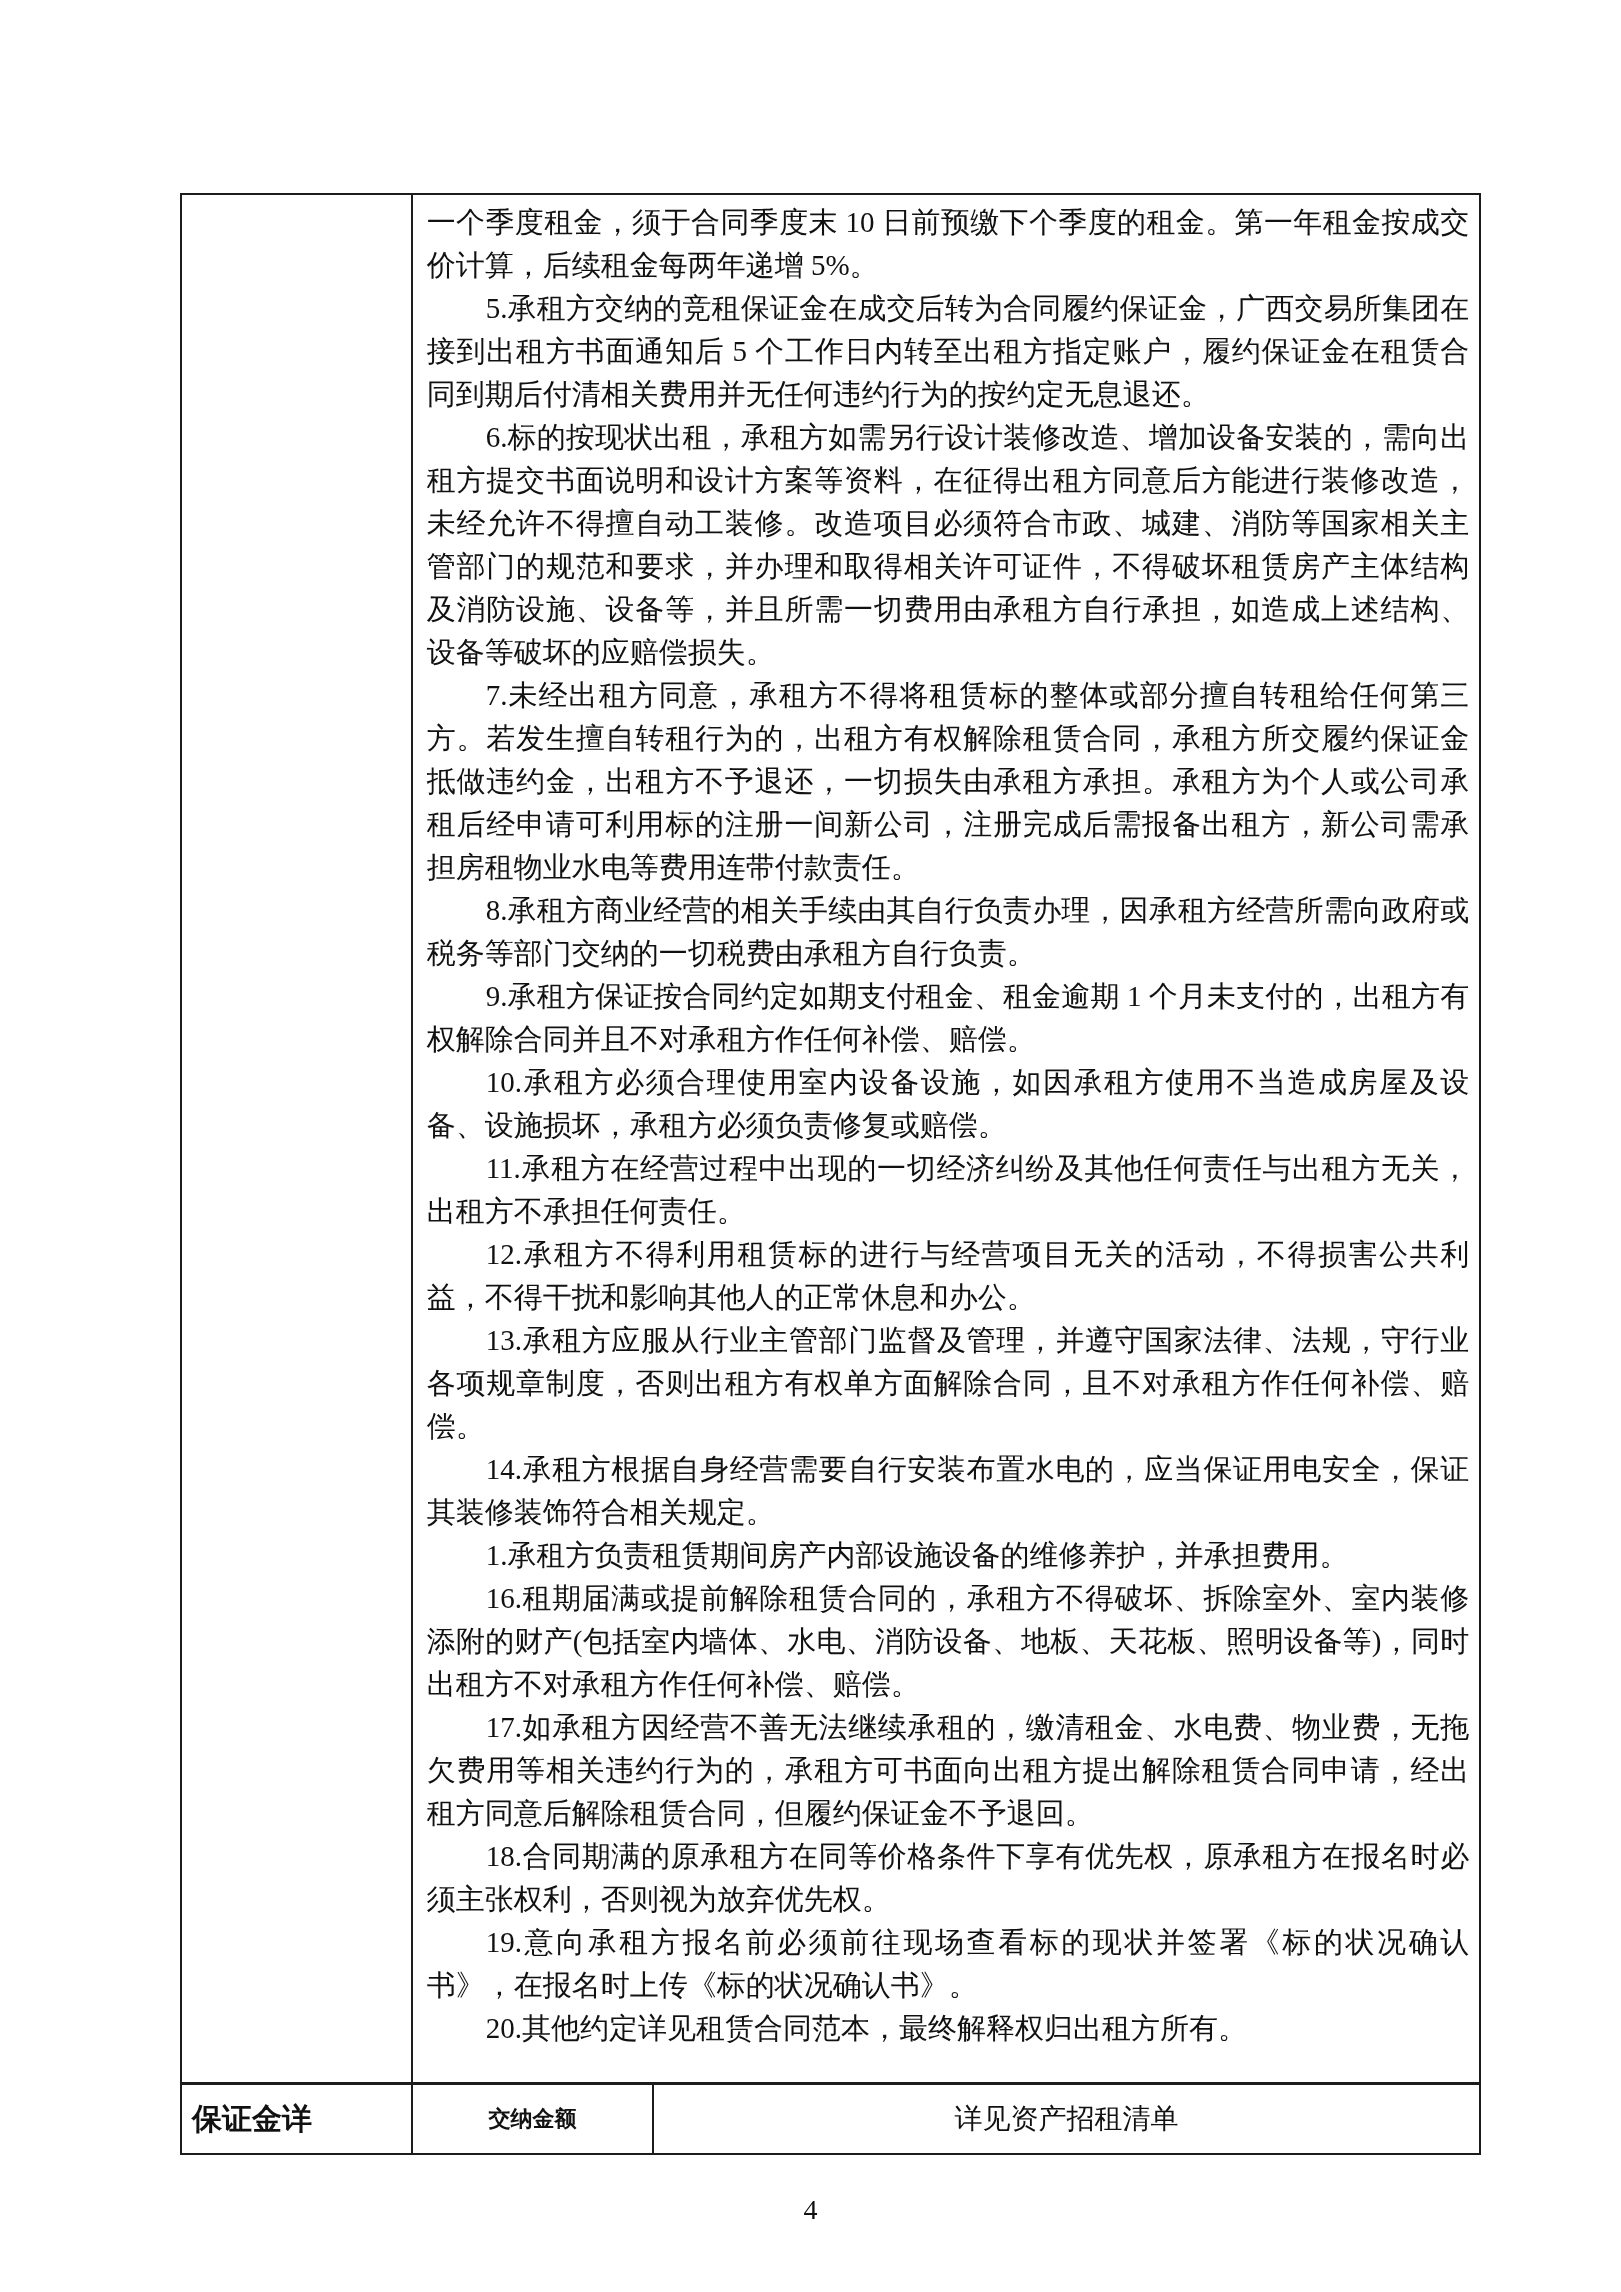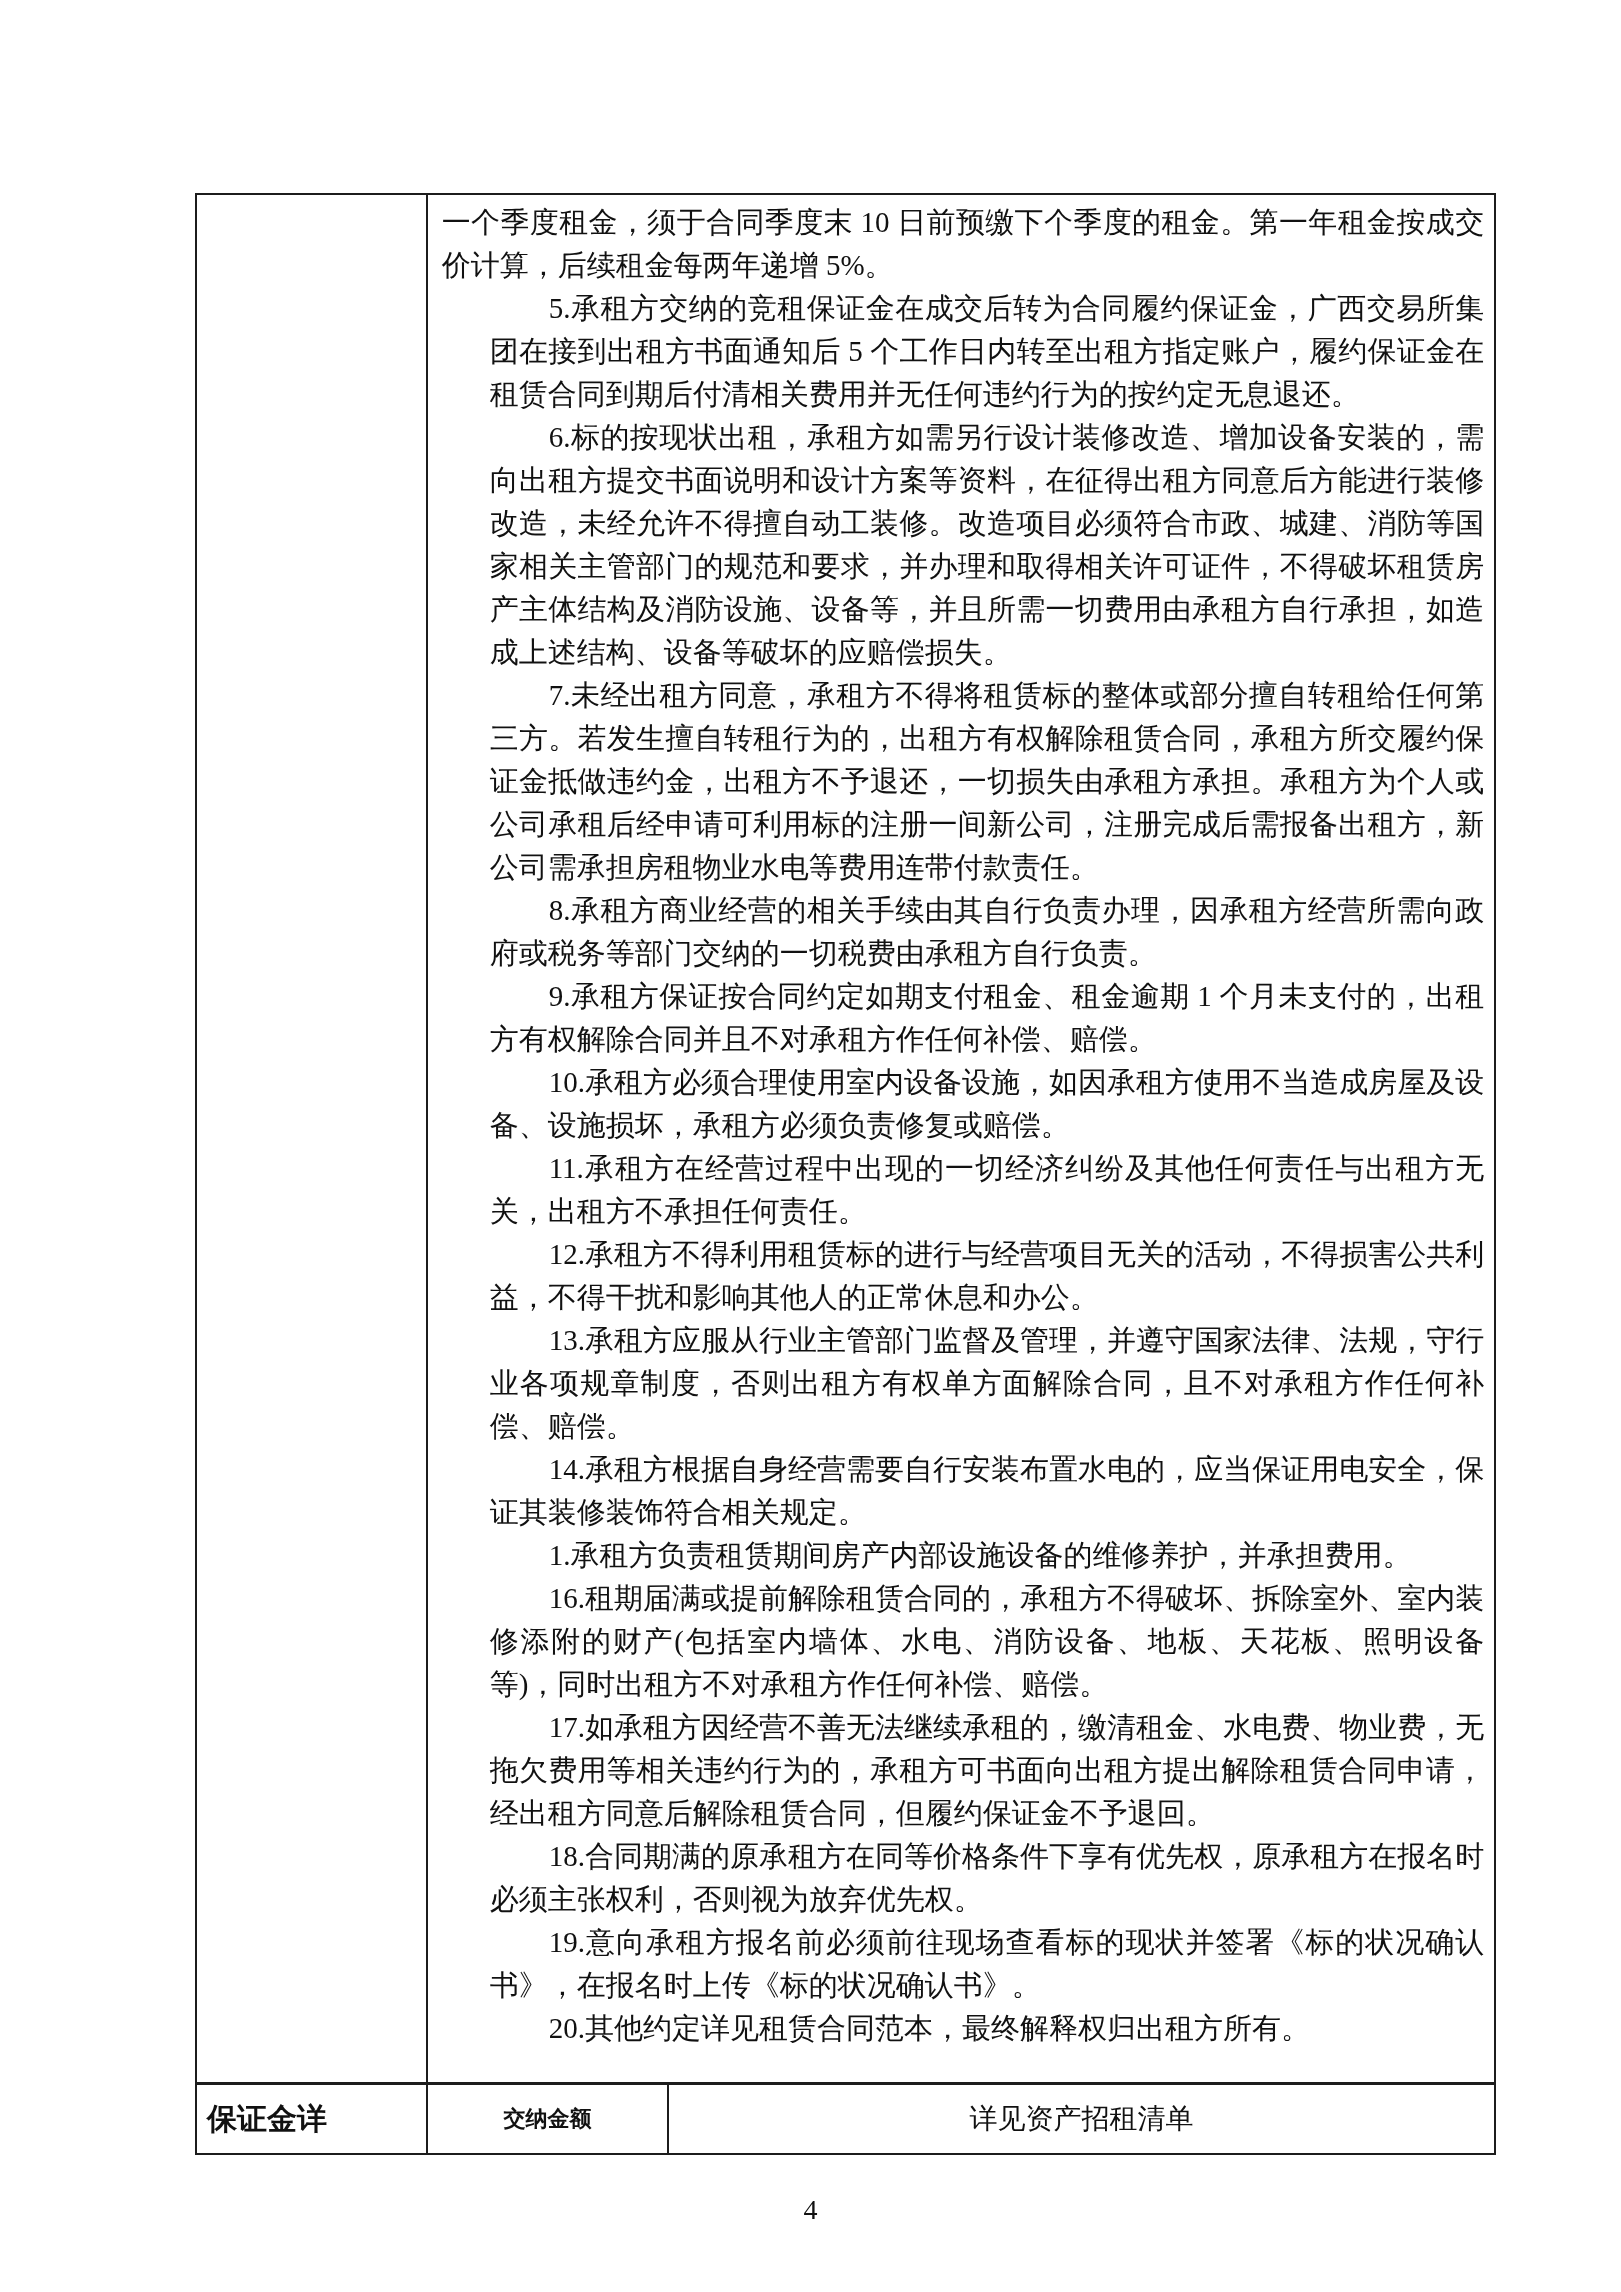--- a/index.html
+++ b/index.html
@@ -10,21 +10,21 @@
     font-family: "Liberation Serif", "DejaVu Serif", serif;
     color: #111111;
     position: relative;
   }
   .page {
     position: absolute;
     inset: 0;
   }
   .doc-table {
     position: absolute;
-    left: 195px;
+    left: 180px;
     top: 193px;
     width: 1301px;
     border: 2px solid #1c1c1c;
     background: #ffffff;
   }
   .row-main {
     display: flex;
     align-items: stretch;
   }
   .cell-left {
@@ -37,21 +37,21 @@
     min-height: 1887px;
     padding: 5.9px 9.8px 3.9px 13.7px;
     overflow: hidden;
   }
   .para {
     font-size: 29px;
     line-height: 43px;
     text-align: justify;
     color: #111111;
   }
-  .para.indent { text-indent: 59px; margin-left: 48px; }
+  .para.indent { text-indent: 59px; }
   .row-bottom {
     display: flex;
     align-items: stretch;
     height: 71px;
     border-top: 3.9px solid #1c1c1c;
   }
   .cell-b1 {
     width: 231px;
     flex: 0 0 231px;
     border-right: 2px solid #1c1c1c;

